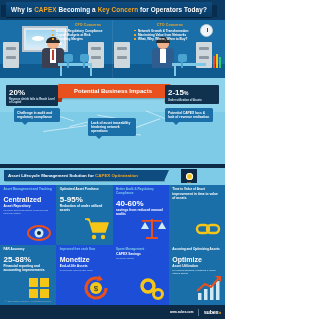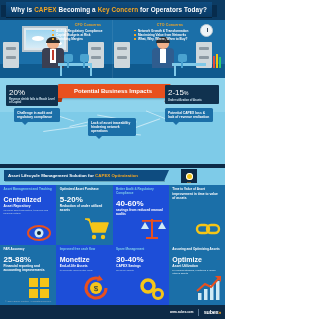--- a/index.html
+++ b/index.html
@@ -68,21 +68,21 @@
   .impact-banner {
     position:absolute; left:57px; top:6px; width:112px; height:14px;
     background:#e8501e; display:flex; align-items:center; justify-content:center;
     transform:skewX(-12deg);
     box-shadow:0 1px 2px rgba(0,0,0,.25);
   }
   .impact-banner span { transform:skewX(12deg); font-size:6px; font-weight:bold; color:#ffffff; white-space:nowrap; }
   .banner-tail { position:absolute; top:20px; width:10px; height:4px; background:#a8350f; transform:skewX(-12deg); }
 
   .stat-box { position:absolute; background:#10324f; padding:2.5px 3px; border-radius:1px; }
-  .stat-num { font-size:8px; font-weight:normal; color:#ffffff; line-height:9px; }
+  .stat-num { font-size:8px; font-weight:bold; color:#ffffff; line-height:9px; }
   .stat-num small { font-size:5px; }
   .stat-cap { font-size:2.7px; color:#cfe4f0; line-height:3.2px; font-weight:bold; margin-top:1px; }
 
   .callout { position:absolute; background:#1b6fa8; border-radius:1.5px; padding:2.5px 3px; }
   .callout p { font-size:3.3px; color:#ffffff; font-weight:bold; line-height:4.4px; }
   .callout:after { content:""; position:absolute; bottom:-3px; left:8px; border-left:3px solid transparent; border-right:3px solid transparent; border-top:3px solid #1b6fa8; }
 
   .netdots { position:absolute; left:35px; top:34px; width:155px; height:30px; }
   .netdots i { position:absolute; background:#ffffff; opacity:.55; }
 
@@ -282,21 +282,21 @@
       <div class="desc">covering asset disposition, technical and financial details</div>
       <svg class="icon-art" viewBox="0 0 30 30">
         <ellipse cx="15" cy="20" rx="11" ry="7" fill="none" stroke="#e8501e" stroke-width="2"></ellipse>
         <circle cx="15" cy="20" r="4.5" fill="#cfeaf5"></circle>
         <circle cx="15" cy="20" r="2" fill="#0d2a47"></circle>
       </svg>
     </div>
 
     <div class="cell c-blue">
       <div class="kicker">Optimized Asset Purchase</div>
-      <div class="big">5-20%</div>
+      <div class="big">5-95%</div>
       <div class="sub">Reduction of under utilized assets</div>
       <svg class="icon-art" viewBox="0 0 30 30">
         <path d="M4 6 h4 l4 13 h12 l3 -9 h-16" fill="#f5c518" stroke="#f5c518" stroke-width="1.6" stroke-linejoin="round"></path>
         <circle cx="13" cy="24" r="2.2" fill="#f5c518"></circle>
         <circle cx="22" cy="24" r="2.2" fill="#f5c518"></circle>
       </svg>
     </div>
 
     <div class="cell c-navy">
       <div class="kicker">Better Audit &amp; Regulatory Compliance</div>
@@ -340,21 +340,20 @@
       <svg class="icon-art" viewBox="0 0 30 30">
         <path d="M25 15 a10 10 0 1 1 -5 -8.6" fill="none" stroke="#e8501e" stroke-width="3"></path>
         <path d="M18 2 l4 5 l-6 1 z" fill="#e8501e"></path>
         <circle cx="15" cy="15" r="6" fill="#f5c518"></circle>
         <text x="15" y="18" font-size="8" text-anchor="middle" fill="#0d2a47" font-family="Liberation Sans, sans-serif">$</text>
       </svg>
     </div>
 
     <div class="cell c-navy">
       <div class="kicker">Spare Management</div>
-      <div class="big">30-40%</div>
       <div class="sub">CAPEX Savings</div>
       <div class="desc">for spare assets</div>
       <svg class="icon-art" viewBox="0 0 30 30">
         <circle cx="11" cy="13" r="6" fill="none" stroke="#f5c518" stroke-width="3.5"></circle>
         <circle cx="21" cy="21" r="4.5" fill="none" stroke="#f5c518" stroke-width="3"></circle>
       </svg>
     </div>
 
     <div class="cell c-blue">
       <div class="kicker">Assuring and Optimizing Assets</div>

